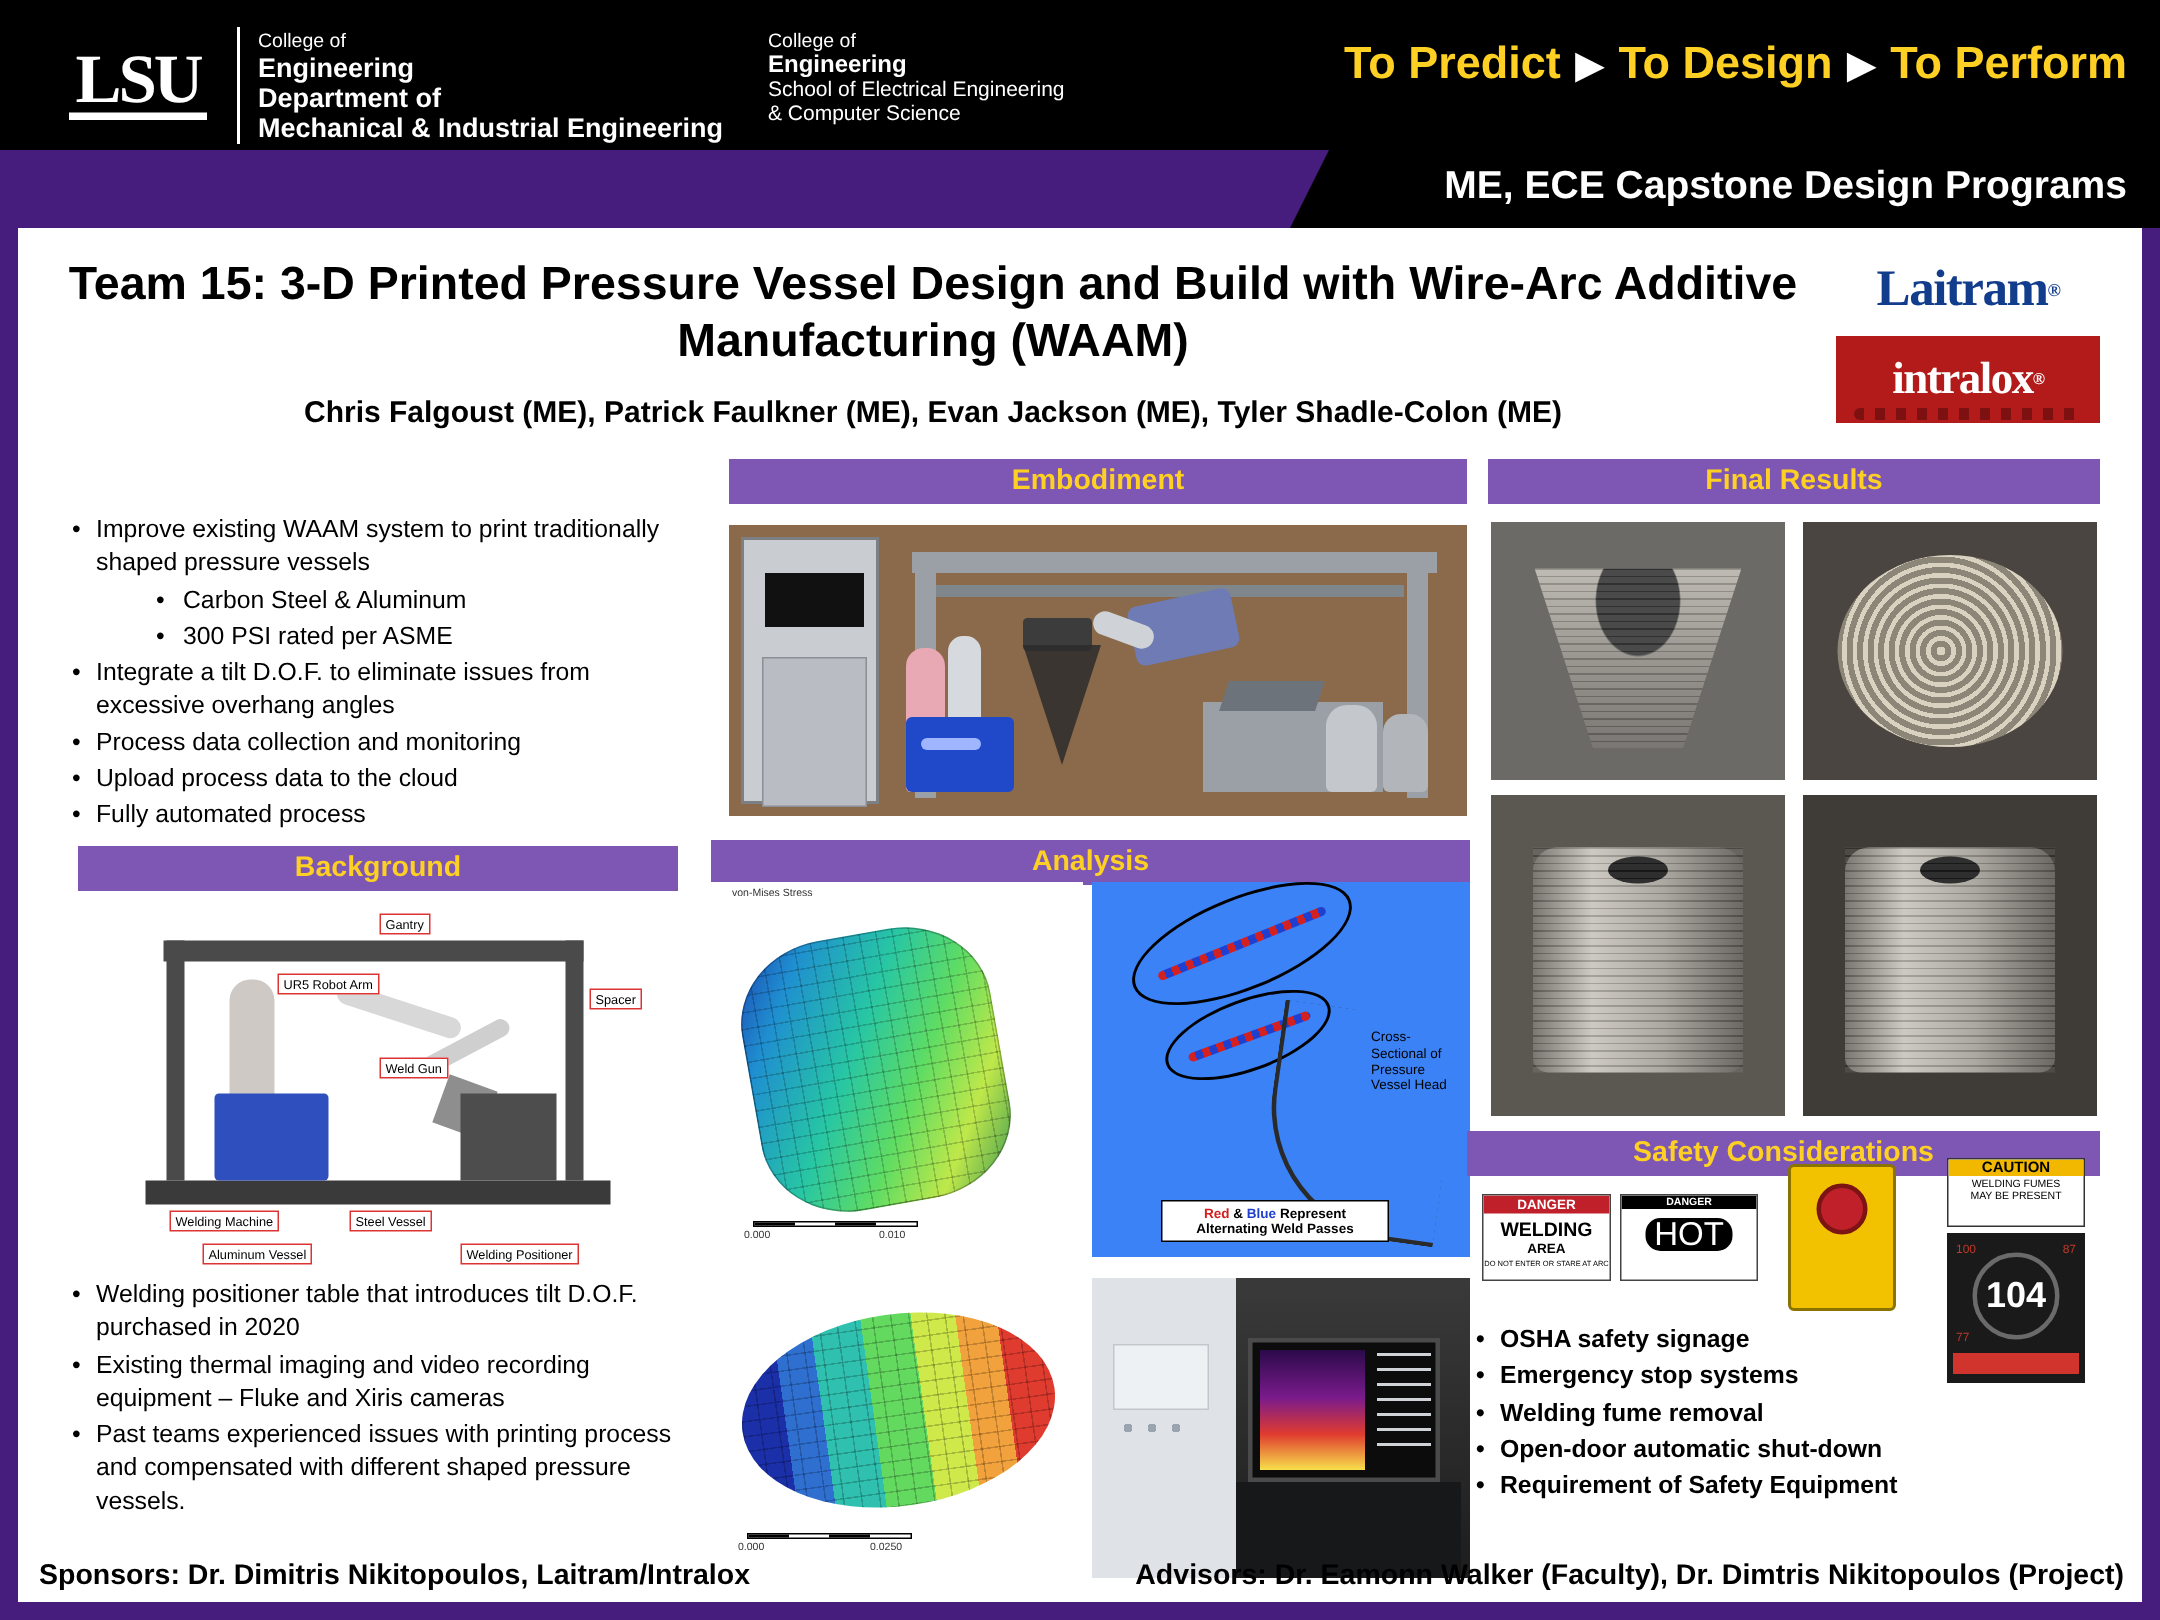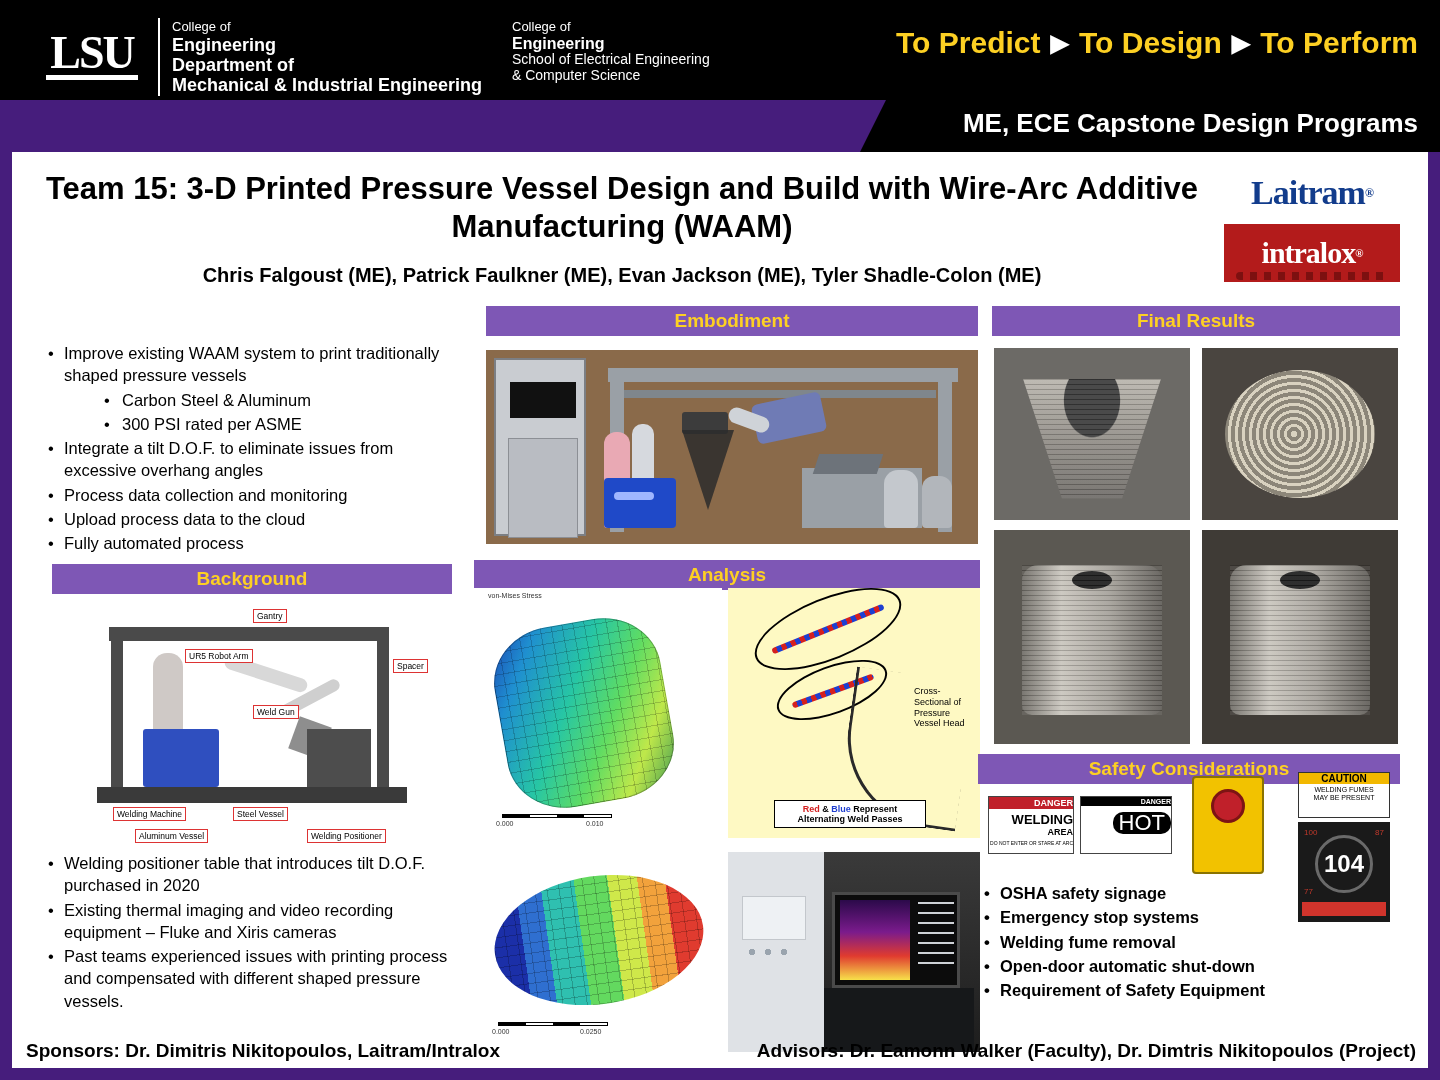--- a/index.html
+++ b/index.html
@@ -196,21 +196,21 @@
     transform:rotate(-8deg);
   }
   .fea2grid {
     position:absolute; left:20px; top:24px; width:210px; height:128px; border-radius:50%/50%;
     transform:rotate(-8deg);
     background-image:
       repeating-linear-gradient(0deg, rgba(0,0,0,.2) 0 1px, transparent 1px 10px),
       repeating-linear-gradient(90deg, rgba(0,0,0,.2) 0 1px, transparent 1px 12px);
   }
 
-  .ana3 { position:absolute; left:716px; top:436px; width:252px; height:250px; background:#fef9c3;}
+  .ana3 { position:absolute; left:716px; top:436px; width:252px; height:250px; background:#3b82f6;}
   .ellipse-o {
     position:absolute; border:2px solid #000; border-radius:50%;
   }
   .weld-dots {
     position:absolute; height:6px; border-radius:3px;
     background:repeating-linear-gradient(90deg,#d32020 0 5px,#1f3fd0 5px 10px);
   }
   .curve {
     position:absolute; left:118px; top:86px; width:120px; height:150px;
     border-left:3px solid #2a2a2a; border-bottom:3px solid #2a2a2a;
@@ -266,21 +266,21 @@
     position:absolute; left:50%; top:6px; transform:translateX(-50%);
     width:40px; height:18px; border-radius:50%; background:#1d1d1d;
   }
   .vessel-coil {
     position:absolute; left:50%; top:50%; transform:translate(-50%,-50%);
     width:150px; height:128px; border-radius:50%;
     background:repeating-radial-gradient(circle at 46% 50%, #d9d2c0 0 3px, #8c8679 3px 7px);
   }
   .sign-danger {
     position:absolute; background:#fff; border:1px solid #444;
-    font-size:8px; text-align:right; color:#000; overflow:hidden;
+    font-size:8px; text-align:center; color:#000; overflow:hidden;
   }
   .sign-danger .top { background:#c0202a; color:#fff; font-weight:bold; font-size:9px; padding:1px 0; }
   .sign-hot .top { background:#000; color:#fff; font-weight:bold; font-size:7px; padding:1px 0;}
   .estop {
     position:absolute; background:#f2c200; border:2px solid #8a7300; border-radius:4px;
   }
   .estop .knob { position:absolute; left:50%; top:30%; transform:translate(-50%,-50%); width:34px; height:34px; background:#c0202a; border-radius:50%; border:3px solid #7d1414;}
   .caution {
     position:absolute; background:#fff; border:1px solid #333; overflow:hidden; text-align:center;
   }

